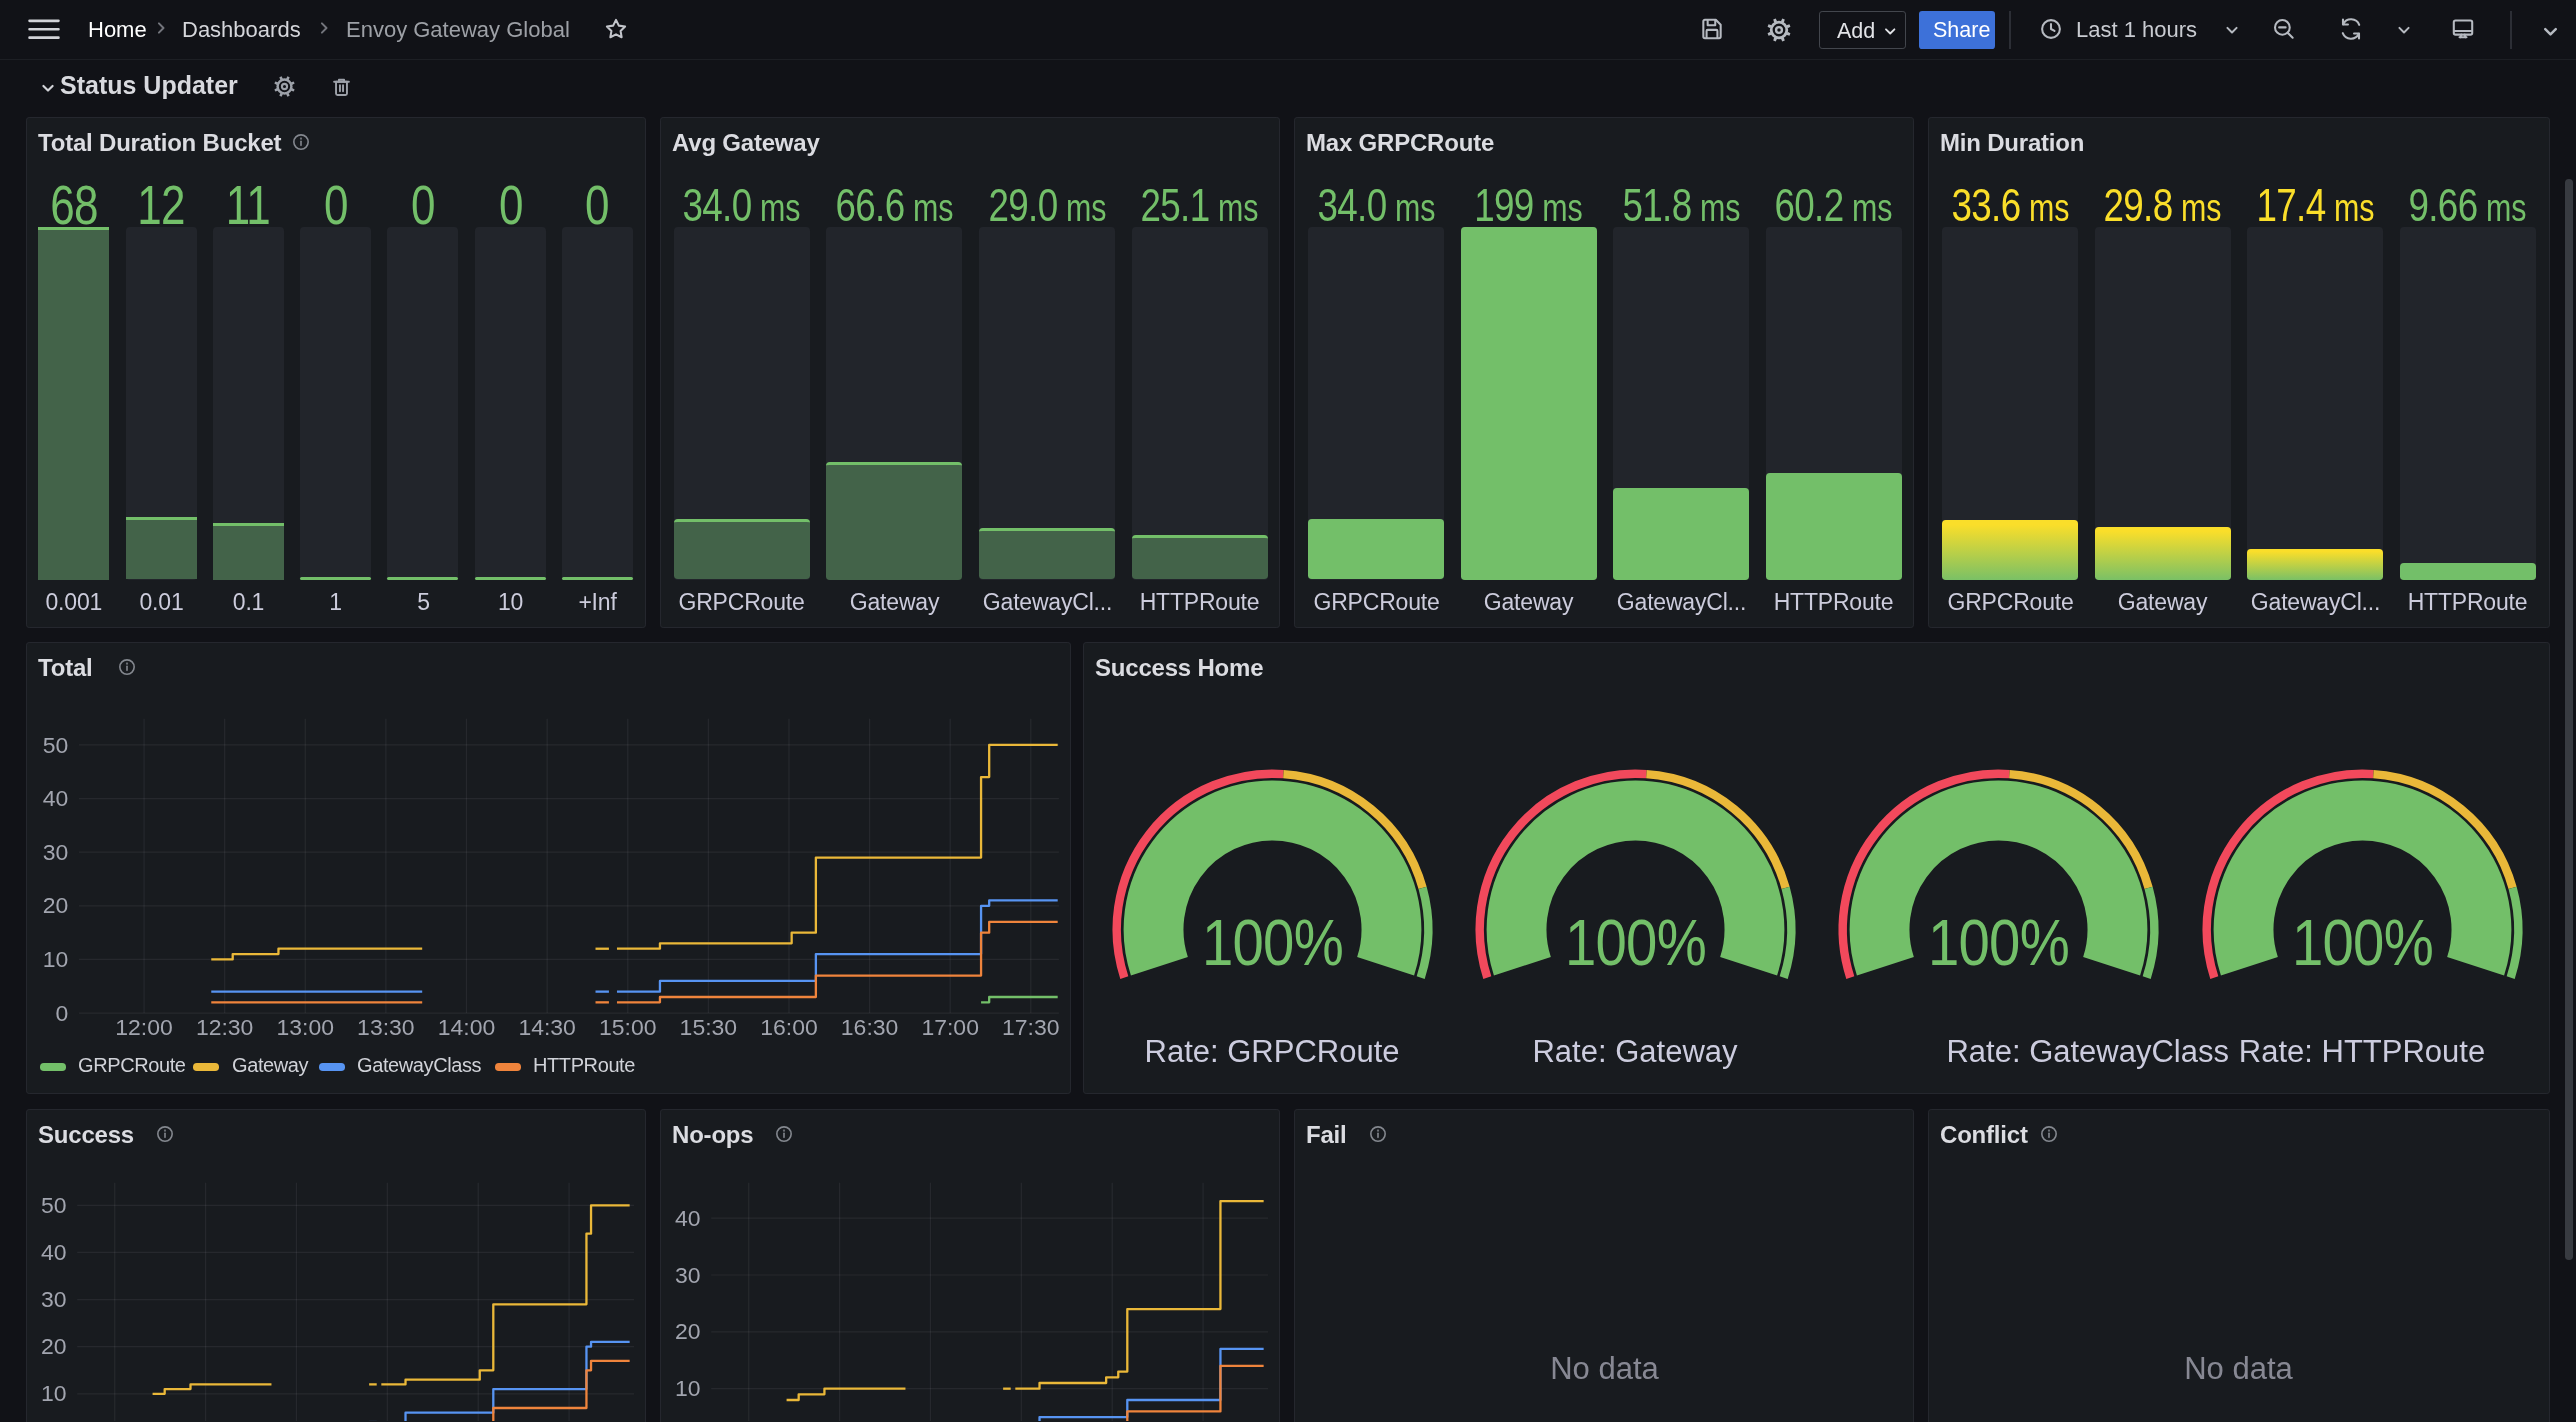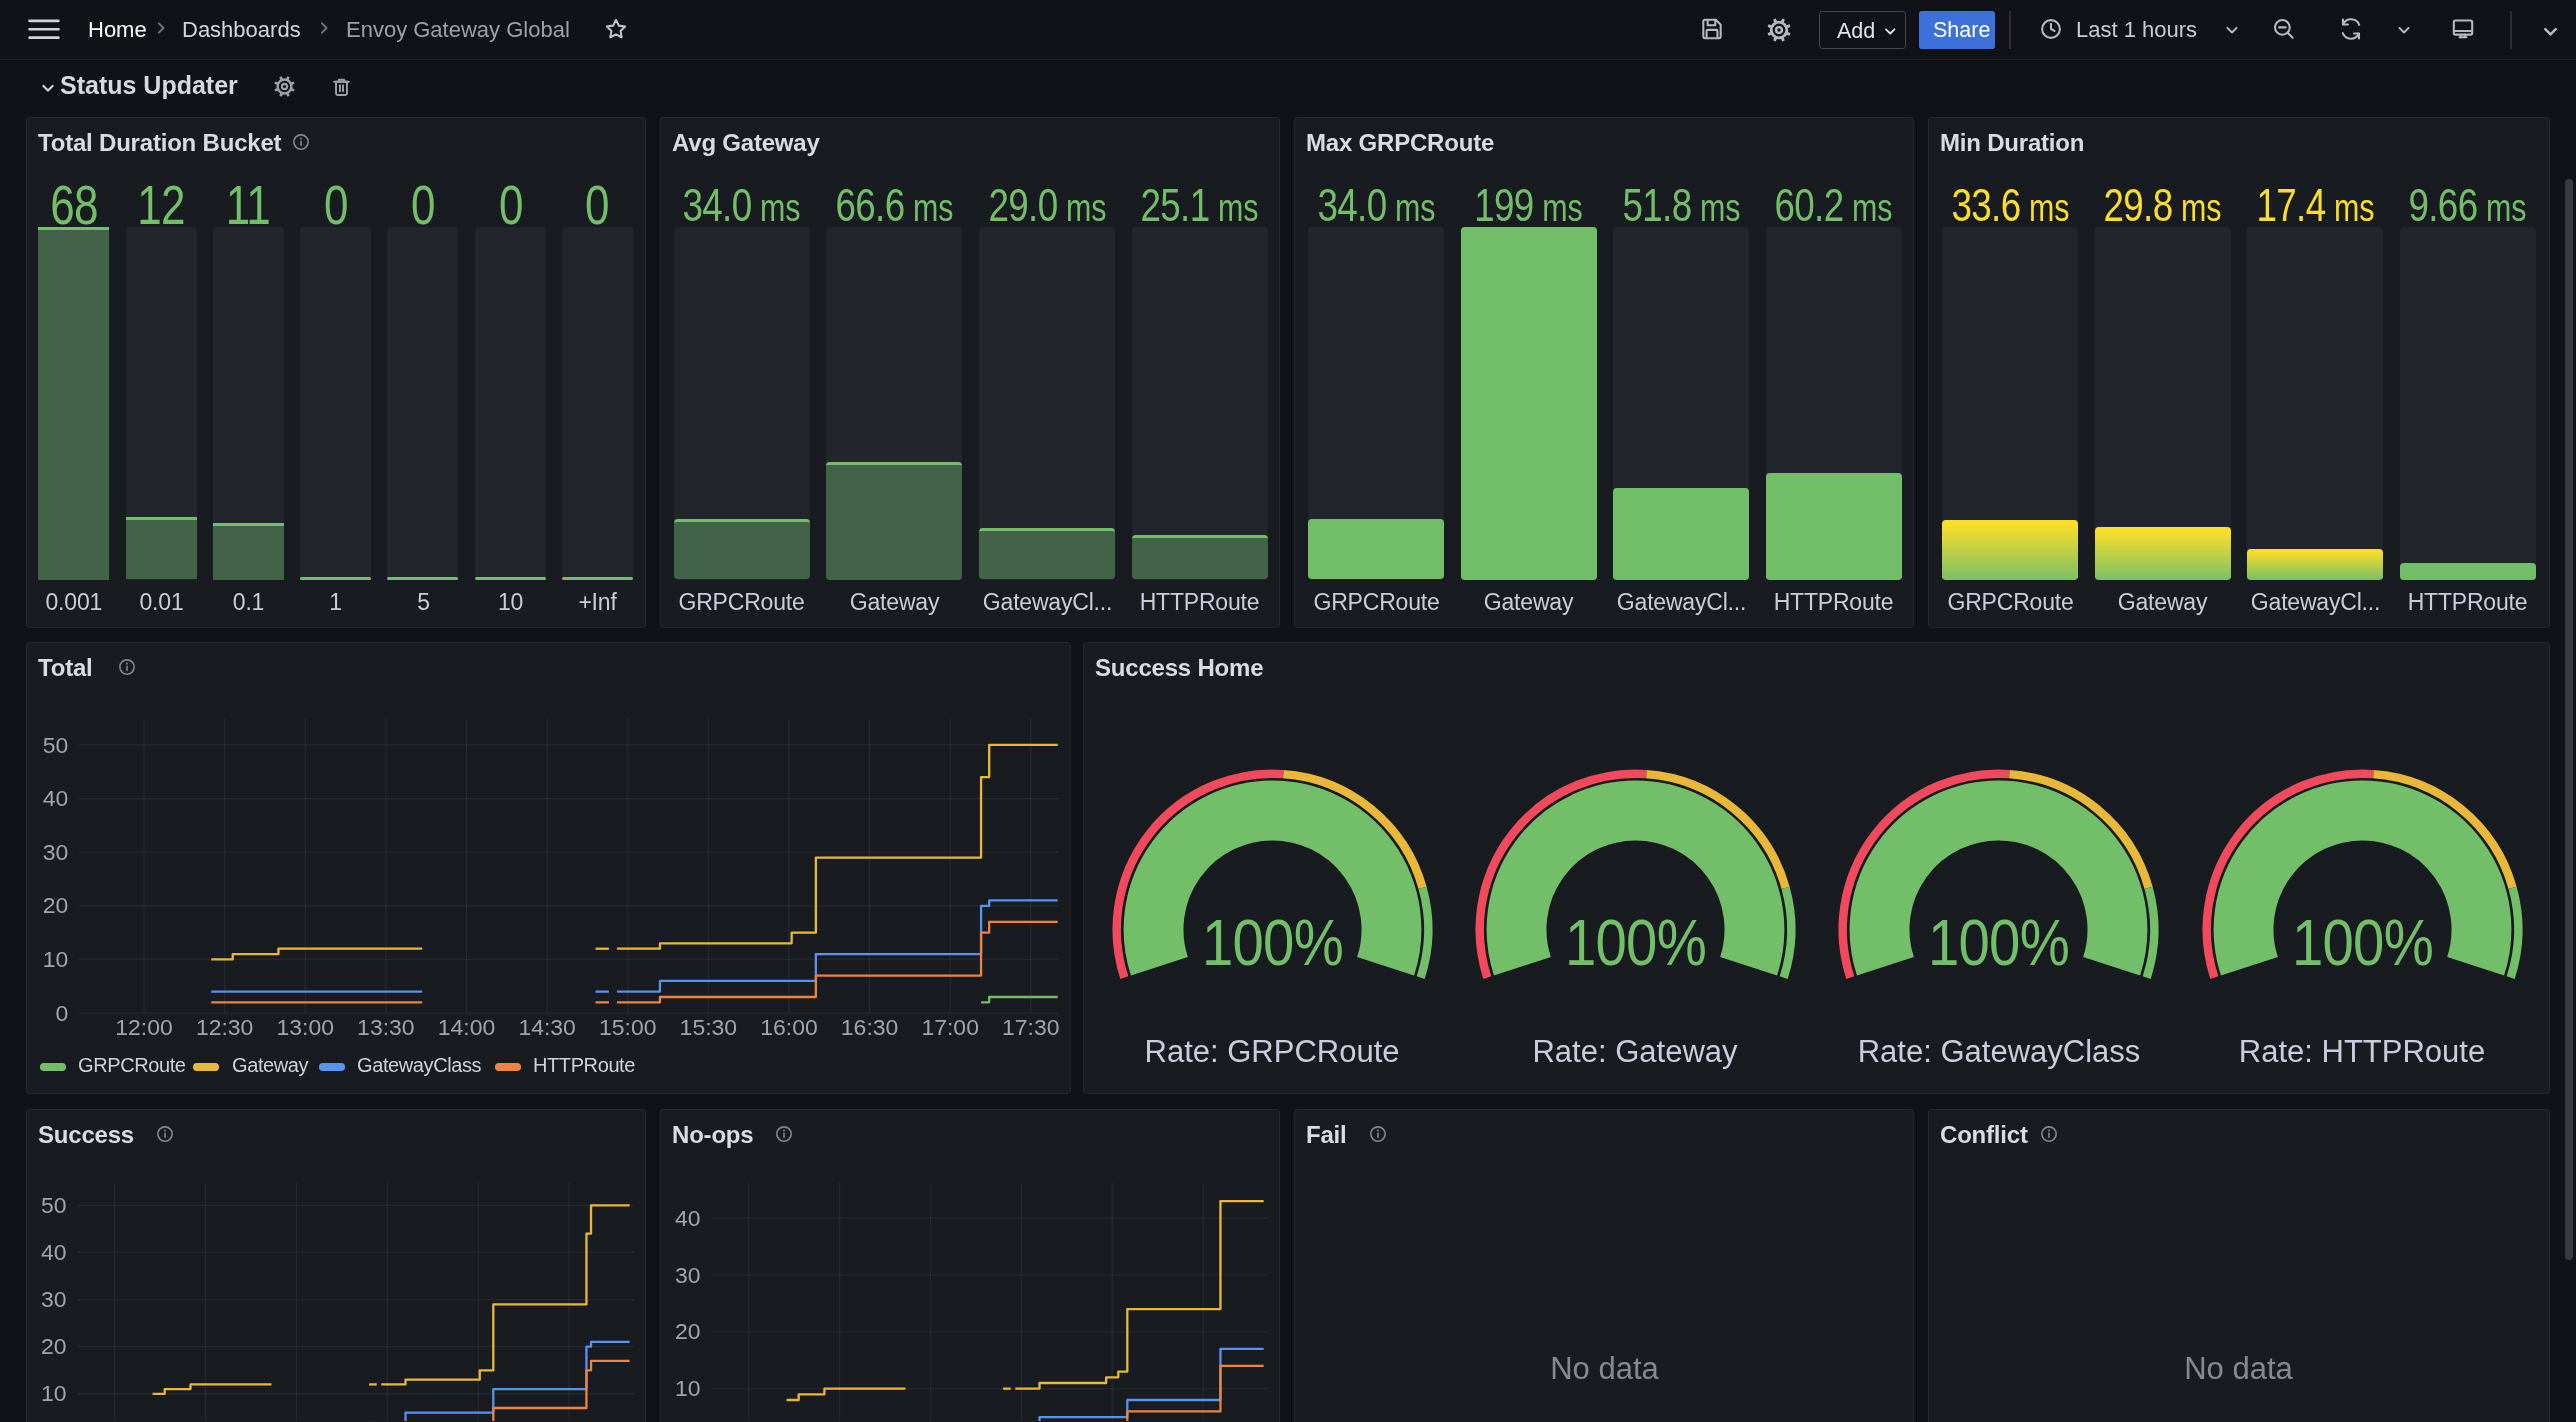--- a/index.html
+++ b/index.html
@@ -277,21 +277,21 @@
   </svg>
 <div class="val" style="left:1482px;top:906px;width:307px;font-size:64px;transform:scaleX(0.88);color:#73BF69">100%</div>
 <div class="abs" style="left:1405px;top:1034px;width:460px;text-align:center;font-size:31px;color:#CCCCDE">Rate: Gateway</div>
 <svg class="abs" style="left:1822px;top:753px" width="353" height="353" viewBox="-230 -230 460 460">
     <path d="M-193.1 62.7 A203 203 0 0 1 14.2 -202.5" fill="none" stroke="#F2495C" stroke-width="11"></path>
     <path d="M14.2 -202.5 A203 203 0 0 1 195.6 -54.2" fill="none" stroke="#EAB839" stroke-width="11"></path>
     <path d="M195.6 -54.2 A203 203 0 0 1 193.1 62.7" fill="none" stroke="#73BF69" stroke-width="11"></path>
     <path d="M-147.4 47.9 A155 155 0 1 1 147.4 47.9" fill="none" stroke="#73BF69" stroke-width="78"></path>
   </svg>
 <div class="val" style="left:1845px;top:906px;width:307px;font-size:64px;transform:scaleX(0.88);color:#73BF69">100%</div>
-<div class="abs" style="left:1769px;top:1034px;width:460px;text-align:center;font-size:31px;color:#CCCCDE">Rate: GatewayClass</div>
+<div class="abs" style="left:1769px;top:1034px;width:460px;text-align:right;font-size:31px;color:#CCCCDE">Rate: GatewayClass</div>
 <svg class="abs" style="left:2186px;top:753px" width="353" height="353" viewBox="-230 -230 460 460">
     <path d="M-193.1 62.7 A203 203 0 0 1 14.2 -202.5" fill="none" stroke="#F2495C" stroke-width="11"></path>
     <path d="M14.2 -202.5 A203 203 0 0 1 195.6 -54.2" fill="none" stroke="#EAB839" stroke-width="11"></path>
     <path d="M195.6 -54.2 A203 203 0 0 1 193.1 62.7" fill="none" stroke="#73BF69" stroke-width="11"></path>
     <path d="M-147.4 47.9 A155 155 0 1 1 147.4 47.9" fill="none" stroke="#73BF69" stroke-width="78"></path>
   </svg>
 <div class="val" style="left:2209px;top:906px;width:307px;font-size:64px;transform:scaleX(0.88);color:#73BF69">100%</div>
 <div class="abs" style="left:2132px;top:1034px;width:460px;text-align:center;font-size:31px;color:#CCCCDE">Rate: HTTPRoute</div>
 <div class="panel" style="left:26px;top:1109px;width:620px;height:452px"></div>
 <div class="ptitle" style="left:38px;top:1121px">Success</div>

